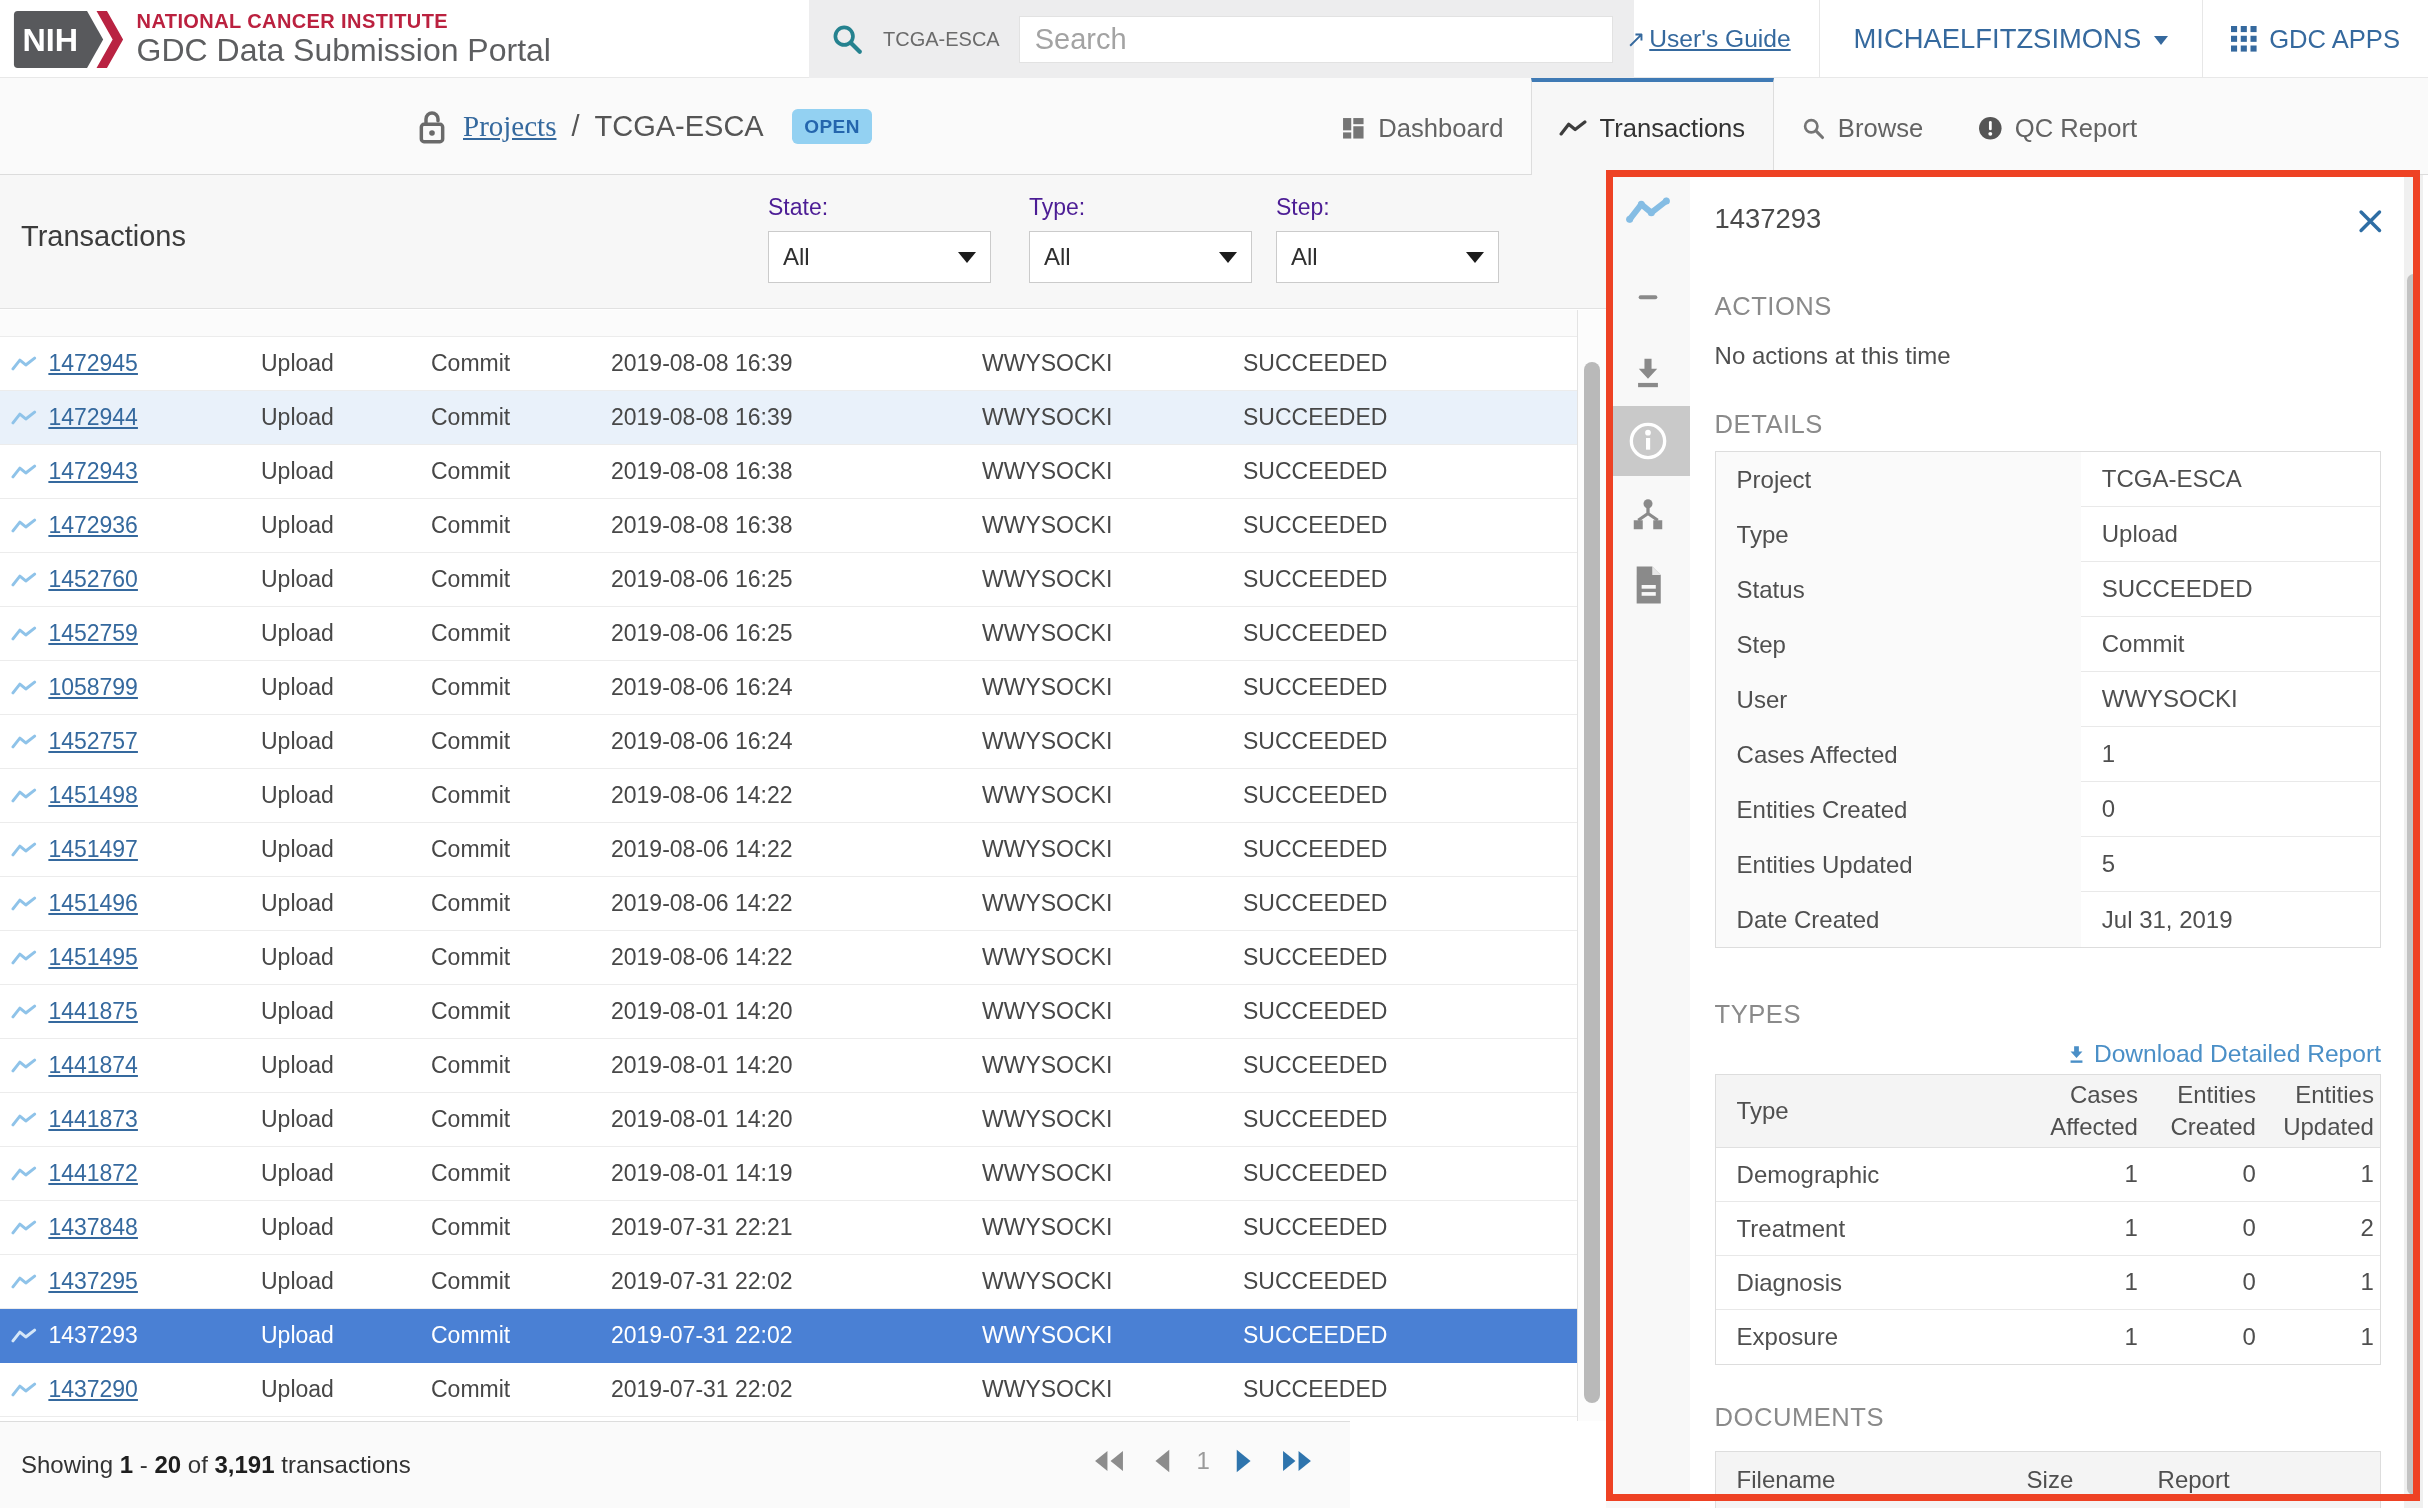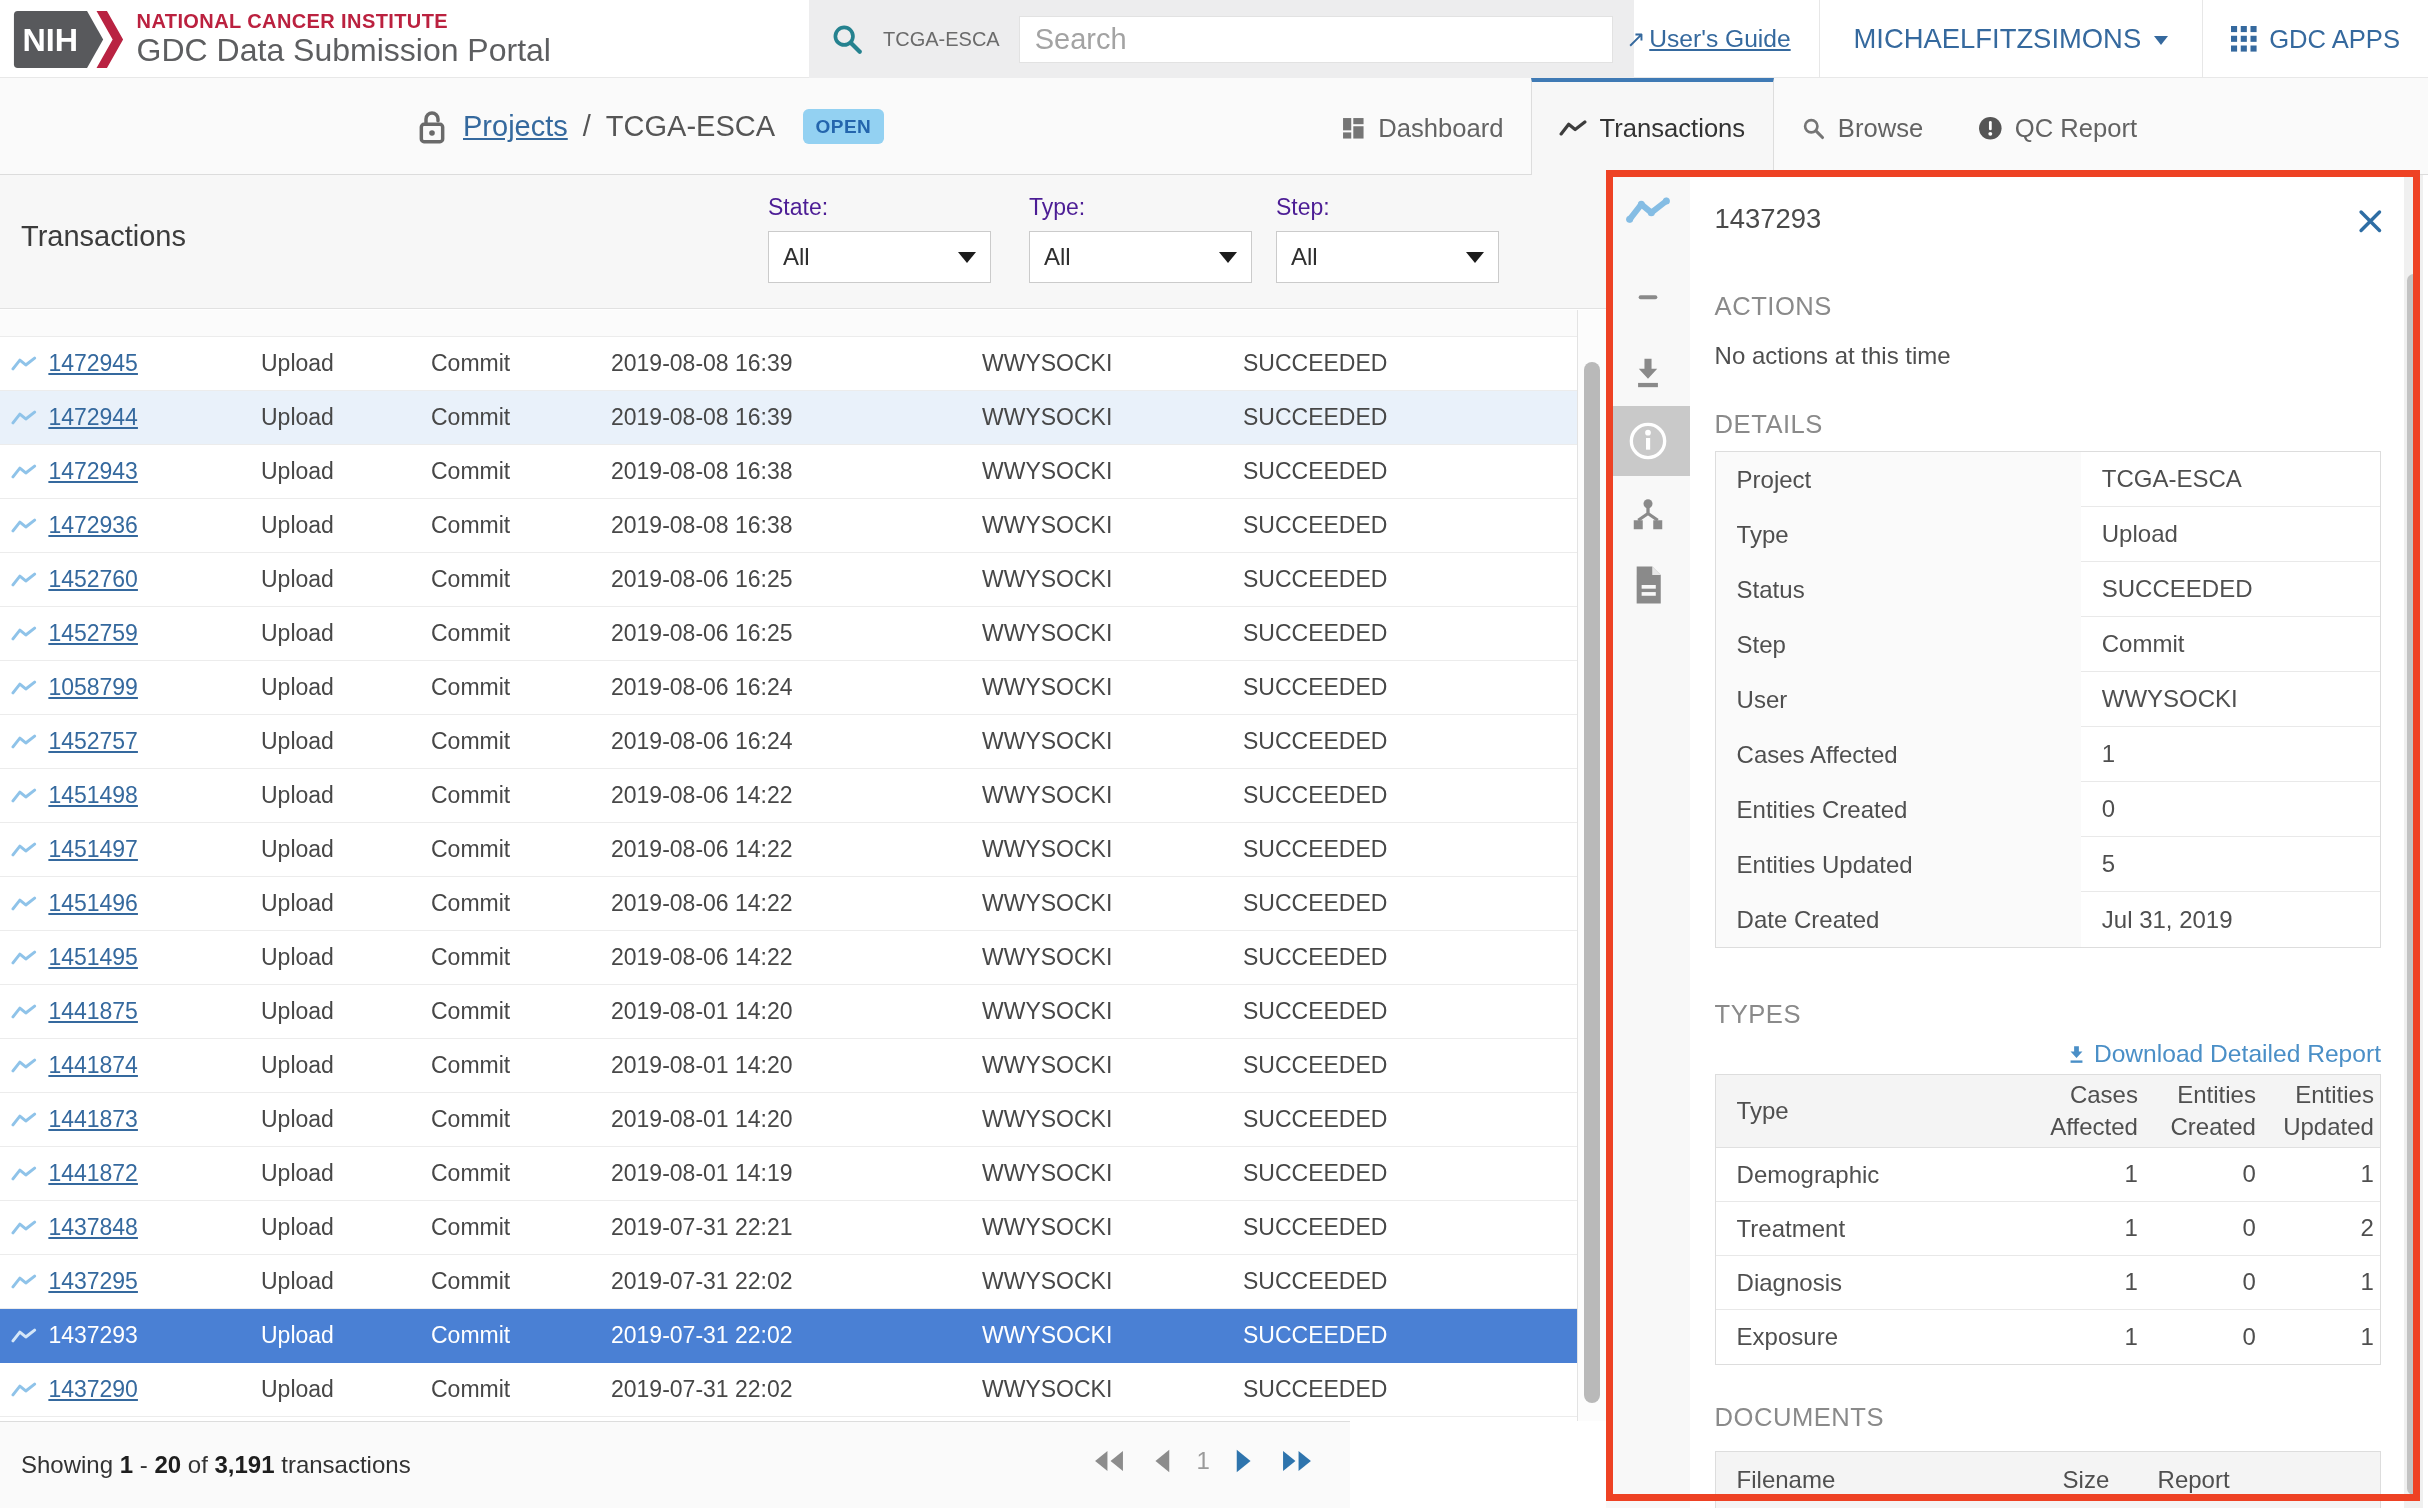--- a/index.html
+++ b/index.html
@@ -21,21 +21,21 @@
   .users-guide { display:flex; align-items:center; gap:3.8px; color:var(--accent-blue); font-size:24.6px; padding:0 28px; cursor:pointer; text-decoration:none; }
   .users-guide .arrow { font-size:23px; text-decoration:none; }
   .users-guide .lbl { text-decoration:underline; }
   .user-menu { display:flex; align-items:center; gap:13.2px; color:var(--accent-blue); font-size:27.4px; padding:0 34px; cursor:pointer; }
   .caret-sm { width:0; height:0; border-left:7.6px solid transparent; border-right:7.6px solid transparent; border-top:9.5px solid var(--accent-blue); margin-top:3.8px; }
   .gdc-apps { display:flex; align-items:center; gap:12.3px; color:var(--accent-blue); font-size:25.6px; padding:0 28px; cursor:pointer; }
 
   
   .tabbar { position:absolute; left:0; top:78px; width:2428px; height:97px; background:#fafafa; border-bottom:0.9px solid #dcdcdc; }
   .breadcrumb { position:absolute; left:416px; top:0; height:97px; display:flex; align-items:center; gap:15px; font-size:29px; color:#555; }
-  .breadcrumb a { color:var(--accent-blue); text-decoration:underline; }
+  .breadcrumb a { color:var(--accent-blue); text-decoration:underline;font-family:Liberation Serif, serif; }
   .crumb-badge { background:var(--badge-bg); color:var(--badge-text); font-size:19px; font-weight:bold; padding:6.6px 12.3px; border-radius:5.7px; margin-left:13.2px; letter-spacing:0.5px; }
   .tabs { position:absolute; left:1314px; top:0; height:97px; display:flex; align-items:stretch; }
   .tab { display:flex; align-items:center; gap:12.3px; padding:0 27.4px; color:#636363; font-size:25.6px; cursor:pointer; border-top:4.7px solid transparent; }
   .tab svg { color:#757575; }
   .tab.active { background:#f7f7f7; border-left:0.9px solid #ddd; border-right:0.9px solid #ddd; border-top:4.7px solid var(--tab-active-bar); color:#333; margin-bottom:-0.9px; }
   .tab.active svg { color:#3d3d3d; }
 
   
   .filterbar { position:absolute; left:0; top:175px; width:1606px; height:134px; background:#f7f7f7; border-bottom:0.9px solid #e2e2e2; }
   .list-title { position:absolute; left:21px; top:45px; font-size:29px; font-weight:300; color:#3c3c3c; }
@@ -101,21 +101,21 @@
   .tt-head { display:flex; align-items:center; background:#f4f4f4; height:73px; border-bottom:0.9px solid #e0e0e0; }
   .tt-row { display:flex; align-items:center; height:54px; background:#fff; border-bottom:0.9px solid #e8e8e8; }
   .tt-row:last-child { border-bottom:none; }
   .tt-type { flex:1; padding-left:21px; }
   .tt-num { width:118px; text-align:right; padding-right:5.7px; line-height:1.35; }
   .types-table .tt-head .tt-num { padding-right:5.7px; }
 
   .docs-table { position:absolute; left:24.6px; top:1276px; width:666px; border:0.9px solid #ddd; font-size:24px; color:#4f4f4f; }
   .doc-head { display:flex; align-items:center; background:#f4f4f4; height:56px; }
   .doc-name { flex:1; padding-left:21px; }
-  .doc-size { width:95px; } .doc-report { width:222px; }
+  .doc-size { width:95px; } .doc-report { width:222px;margin-left:36px; }
 
   .panel-scroll { position:absolute; left:798px; top:0; width:19px; height:1333px; background:#f0f0f0; }
   .panel-scroll .thumb { position:absolute; left:2.8px; top:99px; width:13.2px; height:1221px; background:#c3c3c3; border-radius:7.6px; }
 
   .red-annotation { position:absolute; left:1606px; top:170px; width:814px; height:1331px; border:7.6px solid var(--annotation-red); z-index:60; pointer-events:none; }
 </style>
 </head>
 <body>
 
 <div class="stage">

